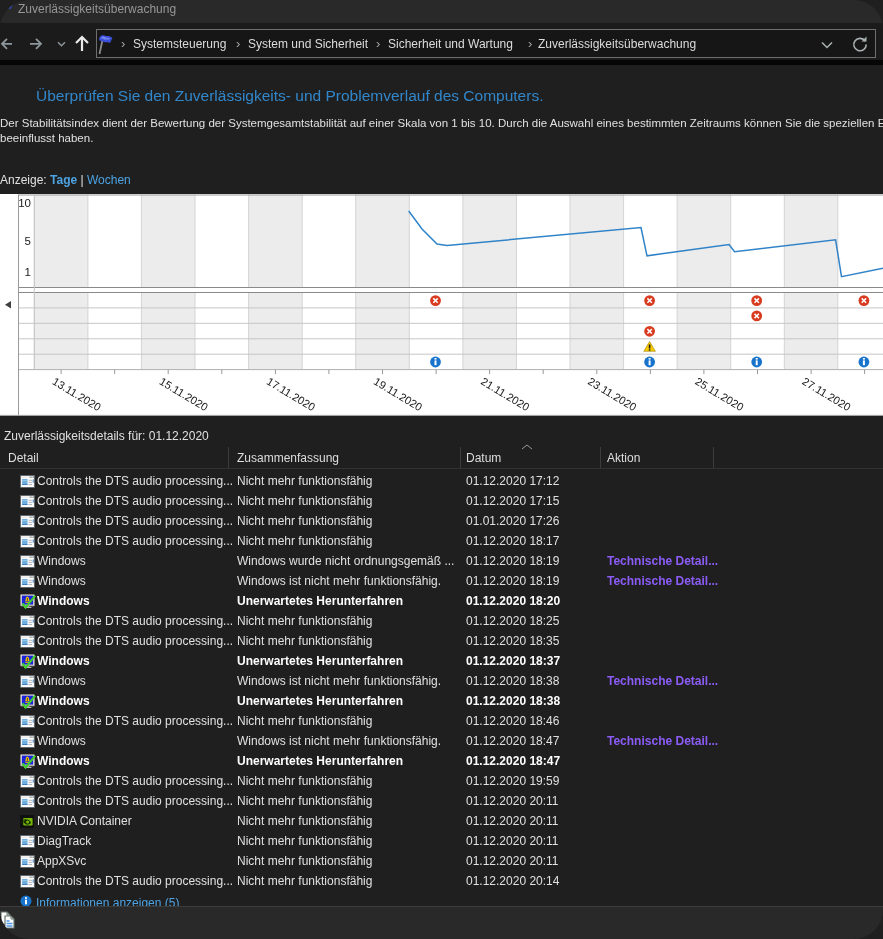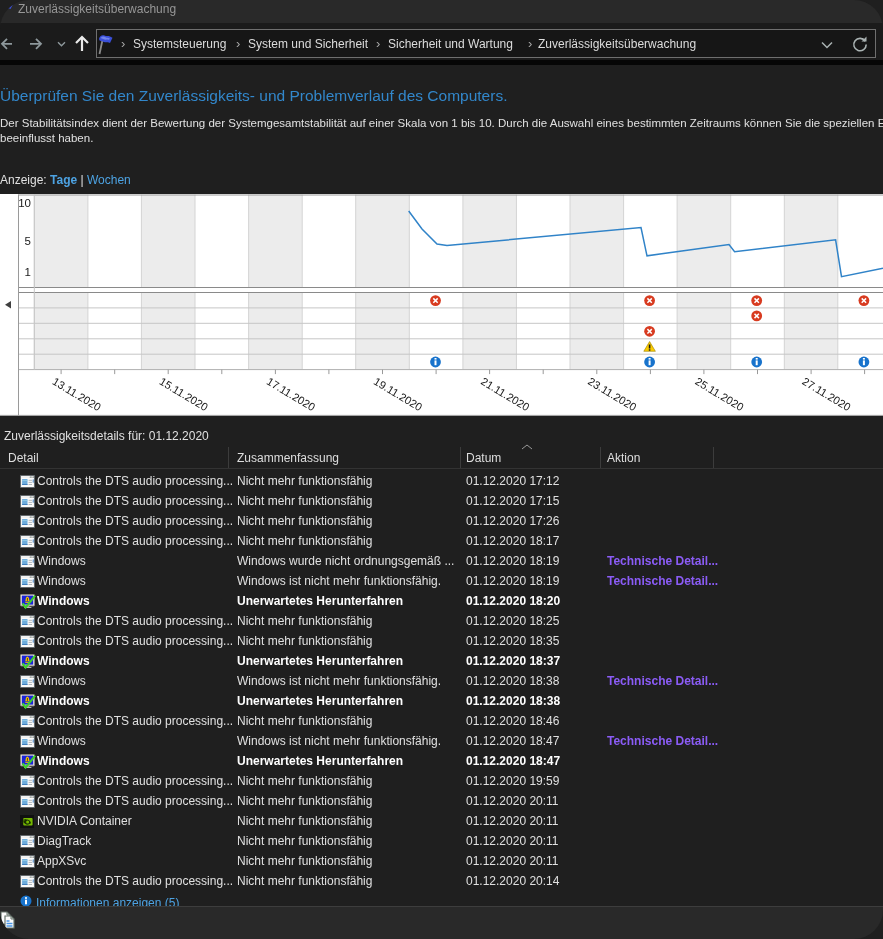--- a/index.html
+++ b/index.html
@@ -10,21 +10,21 @@
   
   #titlebar { position:absolute; left:0; top:0; width:883px; height:23px; background:#292929; }
   #titletext { position:absolute; left:18px; top:2px; font-size:12px; color:#979797; }
   #navbar { position:absolute; left:0; top:23px; width:883px; height:37px; background:#1b1b1b; }
   #navstrip { position:absolute; left:0; top:60px; width:883px; height:5px; background:#060606; }
   .navglyph { position:absolute; top:23px; }
   #addrbox { position:absolute; left:96px; top:29px; width:780px; height:29px; background:#161616; border:1px solid #6f6f6f; }
   .crumb { position:absolute; top:37px; font-size:12px; color:#dcdcdc; white-space:nowrap; }
   .crumbsep { position:absolute; top:36px; font-size:13px; color:#a8a8a8; }
   
-  #heading { position:absolute; left:0; top:87px; font-size:15.5px; color:#3287cb; white-space:nowrap; }
+  #heading { position:absolute; left:0; top:87px; font-size:15.5px; color:#3287cb; white-space:nowrap;padding-left:36px; }
   .para { position:absolute; left:0; font-size:11.5px; color:#e0e0e0; white-space:nowrap; }
   #anzeige { position:absolute; left:0; top:173px; font-size:12px; color:#e0e0e0; }
   #anzeige a { color:#4da3e3; text-decoration:none;text-align:right; }
   
   #dettitle { position:absolute; left:4px; top:429px; font-size:12px; color:#e0e0e0;text-align:right; }
   .hdr { position:absolute; top:451px; font-size:12px; color:#dedede; white-space:nowrap; }
   .vsep { position:absolute; top:447px; width:1px; height:21px; background:#3c3c3c; }
   #hdrline { position:absolute; left:0; top:468px; width:883px; height:1px; background:#333333; }
   .row { position:absolute; left:0; width:733px; height:20px; font-size:12px; color:#e0e0e0; }
   .row span { position:absolute; top:3px; white-space:nowrap; }
@@ -280,21 +280,21 @@
 <rect x="2.1" y="9" width="5.4" height="1" fill="#3f7fbf"></rect>
 <g stroke="#aab0b6" stroke-width="0.9">
             <line x1="8.6" y1="5.3" x2="12" y2="5.3"></line>
             <line x1="8.6" y1="7.4" x2="12" y2="7.4"></line>
             <line x1="8.6" y1="9.5" x2="12" y2="9.5"></line>
           </g>
 <rect x="12.7" y="4.2" width="1" height="3.6" rx="0.5" fill="#3f7fbf"></rect>
 </svg>
         <span class="c1">Controls the DTS audio processing...</span>
         <span class="c2">Nicht mehr funktionsfähig</span>
-        <span class="c3">01.12.2020 17:26</span>
+        <span class="c3">01.01.2020 17:26</span>
       </div>
   <div class="row" style="top:531px">
         <svg class="ricon" width="15" height="13" viewBox="0 0 15 13">
 <rect x="0.5" y="0.5" width="14" height="12" rx="0.8" fill="#fbfbfb" stroke="#62676b" stroke-width="1.1"></rect>
 <rect x="1.3" y="1.3" width="12.4" height="1.7" fill="#f0f0f0"></rect>
 <circle cx="10.3" cy="2" r="0.6" fill="#3d4a44"></circle>
           <circle cx="11.9" cy="2" r="0.6" fill="#3d4a44"></circle>
           <circle cx="13.4" cy="2" r="0.6" fill="#3d4a44"></circle>
 <rect x="2.1" y="4" width="5.4" height="6" fill="#6faede"></rect>
 <rect x="2.1" y="5.1" width="5.4" height="0.7" fill="#9fd4ea"></rect>

